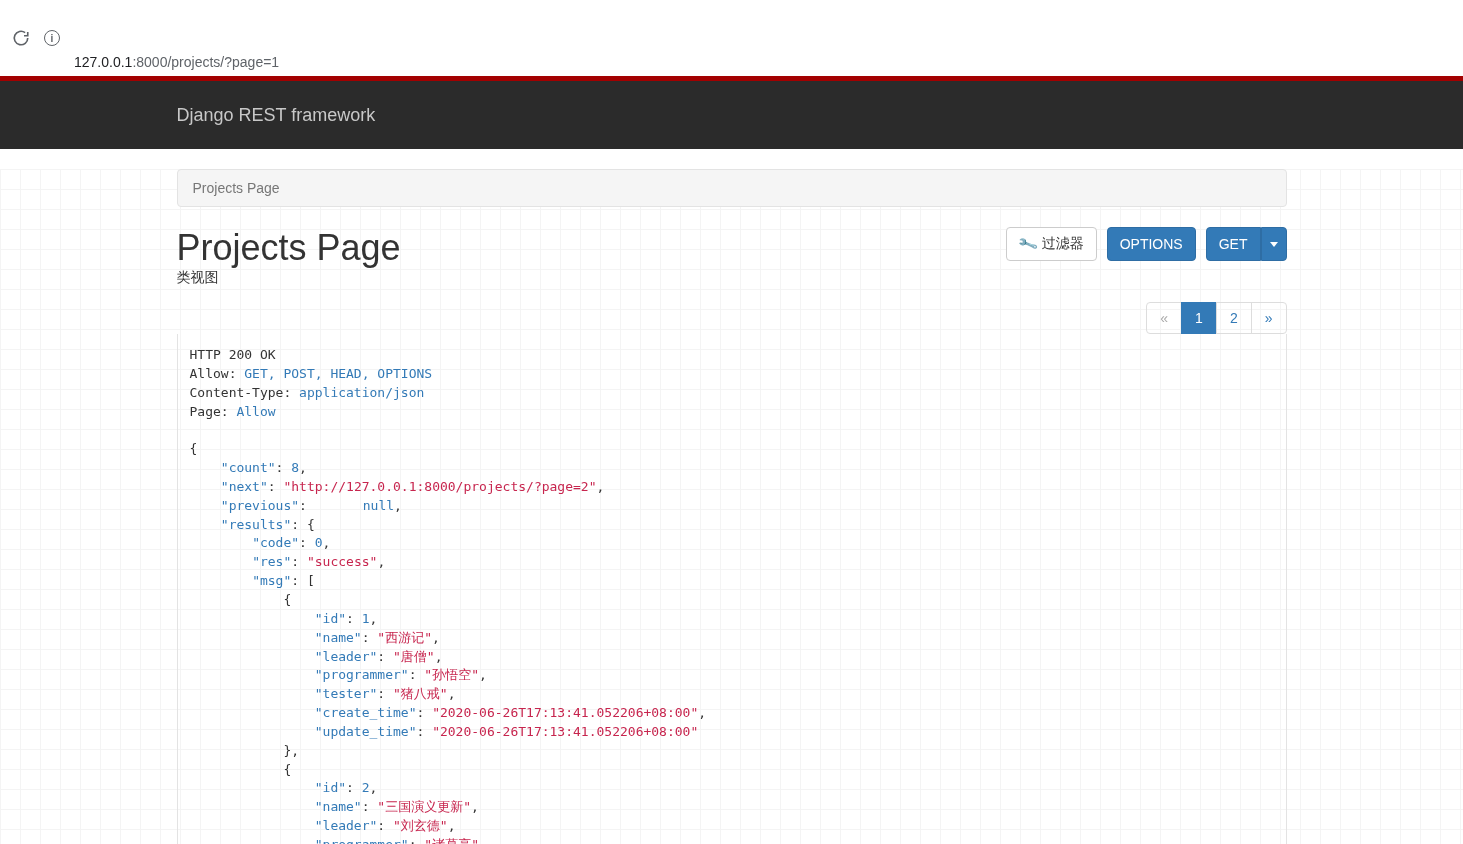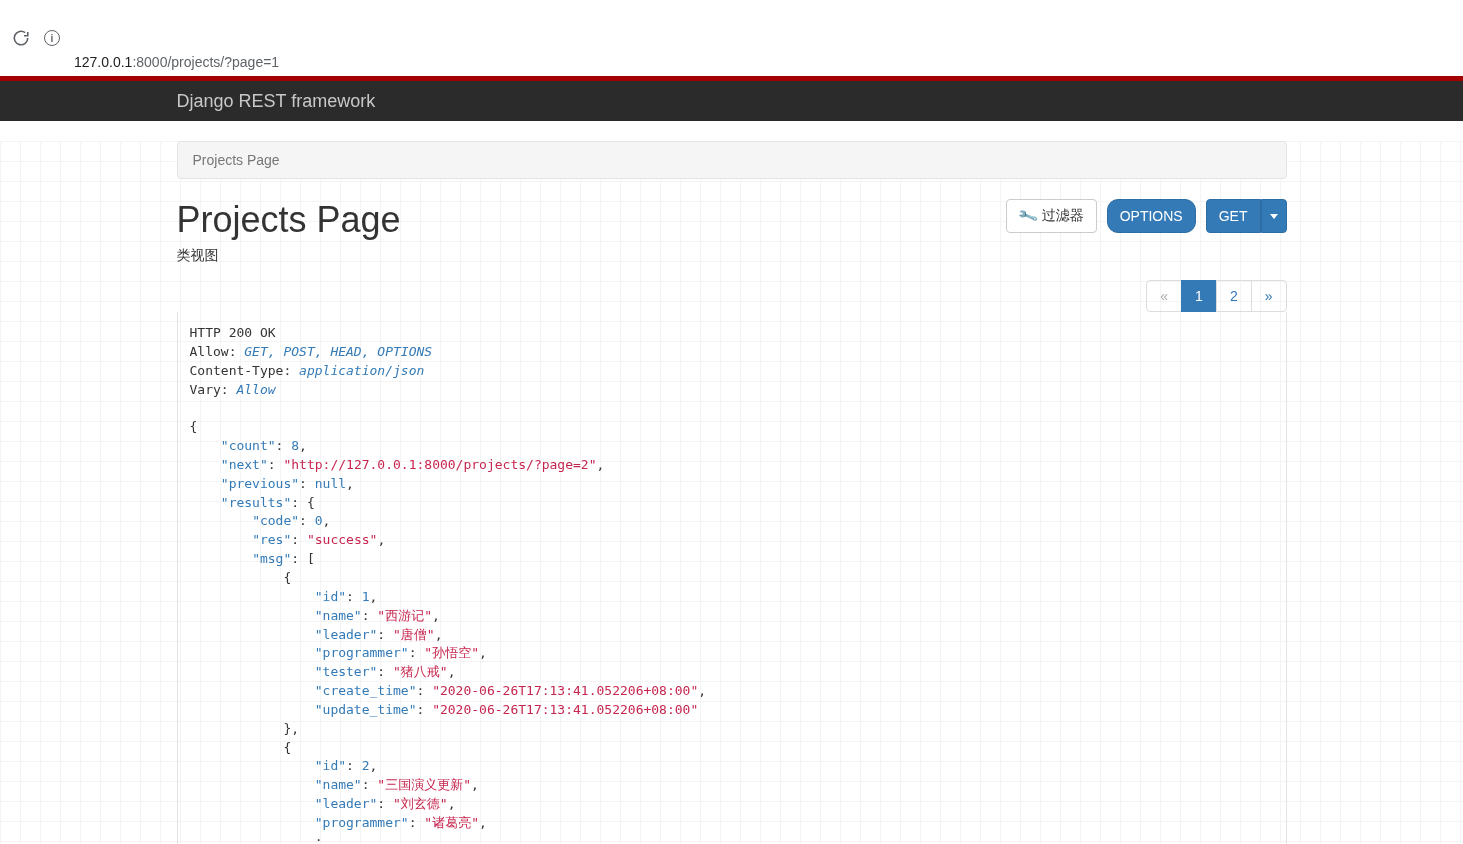--- a/index.html
+++ b/index.html
@@ -35,21 +35,21 @@
       color: #5f6368;
     }
     .url-text { color: #5f6368; font-size: 14px; margin-top: 48px; }
     .url-text .host { color: #202124; }
     
     .red-strip { height: 5px; background: #a30000; }
     
     .navbar {
       background: #2b2b2b;
       padding: 0;
-      height: 40px;
+      height: 68px;
       display: flex;
       align-items: center;
     }
     .navbar-inner { max-width: 1140px; margin: 0 auto; width: 100%; padding: 0 15px; }
     .navbar-brand { color: #c8c8c8; font-size: 18px; text-decoration: none; }
     
     .container { max-width: 1140px; margin: 0 auto; padding: 0 15px; }
     
     .breadcrumb {
       background: #f5f5f5;
@@ -61,35 +61,35 @@
       color: #777;
     }
     
     .page-header-row {
       display: flex;
       justify-content: space-between;
       align-items: flex-start;
       margin-top: 20px;
     }
     .page-header h1 { font-size: 36px; font-weight: 500; color: #333; }
-    .page-description { font-size: 14px; color: #333; margin-top: 6px; }
+    .page-description { font-size: 14px; color: #333; }
     
     .btn-group { display: flex; gap: 10px; }
     .btn {
       display: inline-flex;
       align-items: center;
       padding: 7px 12px;
       font-size: 14px;
       border-radius: 4px;
       cursor: pointer;
       border: 1px solid transparent;
       gap: 5px;
     }
     .btn-default { background: #fff; color: #333; border-color: #ccc; }
-    .btn-primary { background: #337ab7; color: #fff; border-color: #2e6da4; border-radius: 11px; }
+    .btn-primary { background: #337ab7; color: #fff; border-color: #2e6da4; }
     .btn-primary-split { display: flex; gap: 0; }
     .btn-primary-split .btn-main { border-radius: 4px 0 0 4px; border-right: 1px solid #2e6da4; }
     .btn-primary-split .btn-caret { border-radius: 0 4px 4px 0; padding: 7px 8px; }
     .caret { width: 0; height: 0; border-left: 4px solid transparent; border-right: 4px solid transparent; border-top: 5px solid #fff; }
     
     .wrench-icon { display: inline-block; transform: rotate(-25deg); }
     
     .pagination-row { display: flex; justify-content: flex-end; margin-top: 15px; }
     .pagination { display: flex; list-style: none; border-radius: 4px; }
     .pagination li { border: 1px solid #ddd; margin-left: -1px; }
@@ -119,25 +119,25 @@
       padding: 12px;
       font-family: Consolas, Menlo, monospace;
       font-size: 13px;
       line-height: 1.45;
       color: #333;
       white-space: pre;
       overflow-x: auto;
     }
     .response-content .status-line { font-weight: normal; }
     .hdr-name { font-weight: normal; color: #333; }
-    .hdr-val { color: #337ab7; font-style: italic; }
+    .hdr-val { color: #337ab7; }
     .json-key { color: #337ab7; }
     .json-num { color: #337ab7; }
     .json-str { color: #c7254e; }
-    .json-null { color: #337ab7; }
+    .json-null { color: #337ab7; margin-left: 48px; }
     
     .grid-bg {
       background-image: linear-gradient(#f4f4f4 1px, transparent 1px), linear-gradient(90deg, #f4f4f4 1px, transparent 1px);
       background-size: 20px 20px;
     }
   </style>
 </head>
 <body>
 
 <div class="browser-bar">
@@ -201,21 +201,21 @@
       <li>
             <a>»</a>
           </li>
     </ul>
   </div>
 
 
   <div class="response-content" id="response-pre"><span class="status-line">HTTP 200 OK</span>
 <span class="hdr-name">Allow:</span> <span class="hdr-val">GET, POST, HEAD, OPTIONS</span>
 <span class="hdr-name">Content-Type:</span> <span class="hdr-val">application/json</span>
-<span class="hdr-name">Vary:</span> <span class="hdr-val">Allow</span>
+<span class="hdr-name">Page:</span> <span class="hdr-val">Allow</span>
 
 {
     <span class="json-key">"count"</span>: <span class="json-num">8</span>,
     <span class="json-key">"next"</span>: <span class="json-str">"http://127.0.0.1:8000/projects/?page=2"</span>,
     <span class="json-key">"previous"</span>: <span class="json-null">null</span>,
     <span class="json-key">"results"</span>: {
         <span class="json-key">"code"</span>: <span class="json-num">0</span>,
         <span class="json-key">"res"</span>: <span class="json-str">"success"</span>,
         <span class="json-key">"msg"</span>: [
             {

